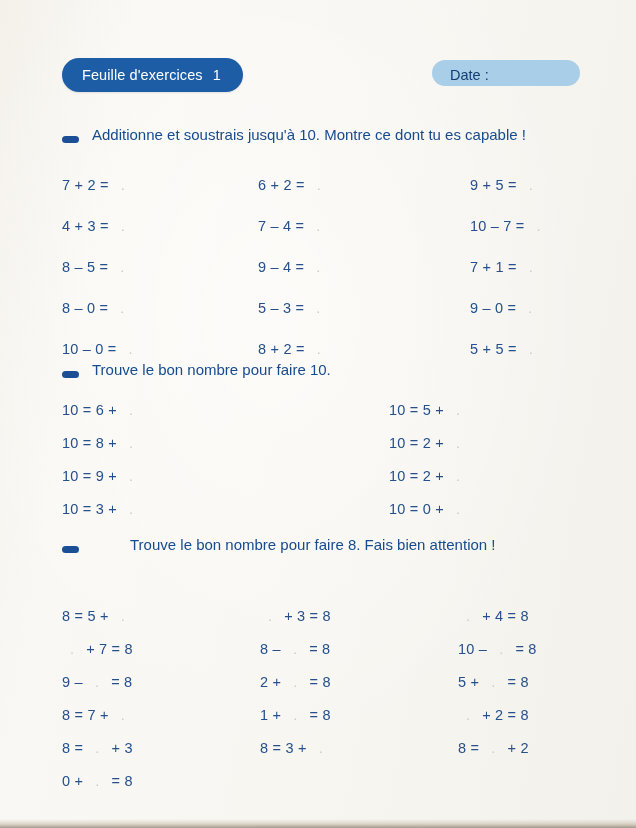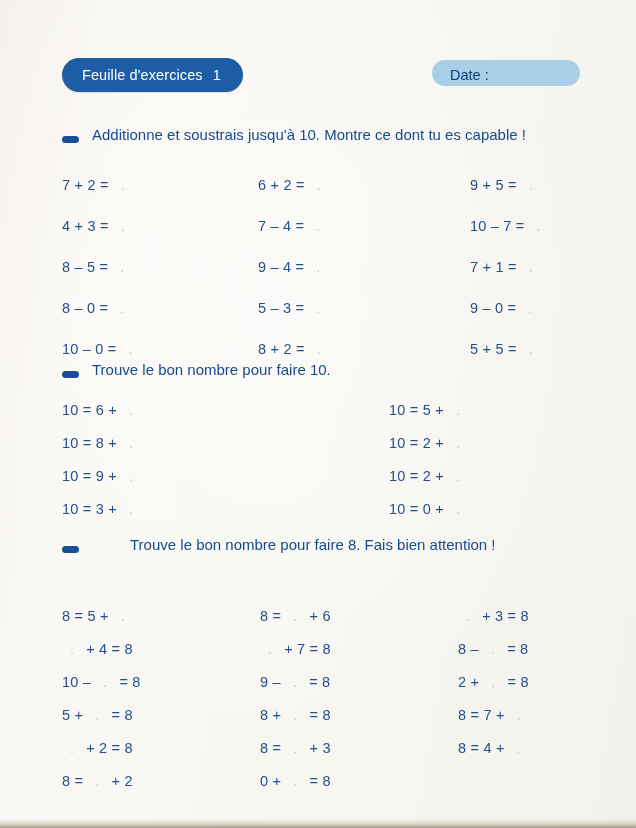--- a/index.html
+++ b/index.html
@@ -201,31 +201,30 @@
       <div class="cell"><span>10 = 3 + </span><span class="blank"></span></div>
       <div class="cell"><span>10 = 0 + </span><span class="blank"></span></div>
     </div>
 
   <div class="section-head" id="head-3">
     <span class="bullet"></span>
     <span>Trouve le bon nombre pour faire 8. Fais bien attention !</span>
   </div>
   <div class="grid" id="grid-3">
       <div class="cell"><span>8 = 5 + </span><span class="blank"></span></div>
-      <div class="cell"><span>8 = </span><span class="blank"></span><span> + 6</span></div>
       <div class="cell"><span class="blank"></span><span> + 3 = 8</span></div>
       <div class="cell"><span class="blank"></span><span> + 4 = 8</span></div>
       <div class="cell"><span class="blank"></span><span> + 7 = 8</span></div>
       <div class="cell"><span>8 – </span><span class="blank"></span><span> = 8</span></div>
       <div class="cell"><span>10 – </span><span class="blank"></span><span> = 8</span></div>
       <div class="cell"><span>9 – </span><span class="blank"></span><span> = 8</span></div>
       <div class="cell"><span>2 + </span><span class="blank"></span><span> = 8</span></div>
       <div class="cell"><span>5 + </span><span class="blank"></span><span> = 8</span></div>
-      <div class="cell"><span>8 + </span><span class="blank"></span><span> = 8</span></div>
       <div class="cell"><span>8 = 7 + </span><span class="blank"></span></div>
+      <div class="cell"><span>1 + </span><span class="blank"></span><span> = 8</span></div>
       <div class="cell"><span class="blank"></span><span> + 2 = 8</span></div>
       <div class="cell"><span>8 = </span><span class="blank"></span><span> + 3</span></div>
-      <div class="cell"><span>8 = 4 + </span><span class="blank"></span></div>
+      <div class="cell"><span>8 = 3 + </span><span class="blank"></span></div>
       <div class="cell"><span>8 = </span><span class="blank"></span><span> + 2</span></div>
       <div class="cell"><span>0 + </span><span class="blank"></span><span> = 8</span></div>
     </div>
 
 </div>
 
 </body></html>

